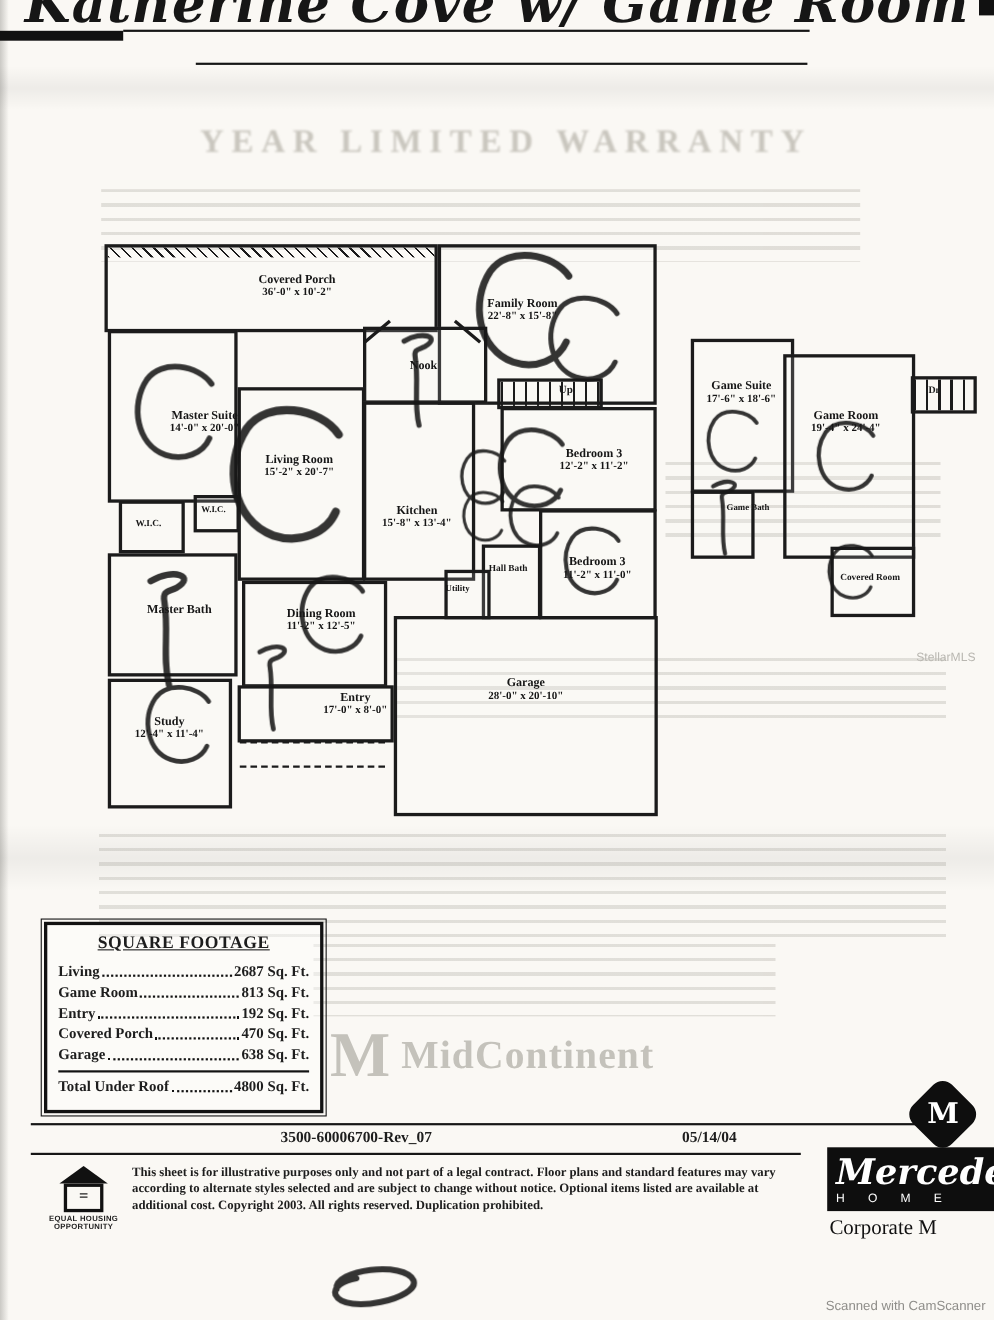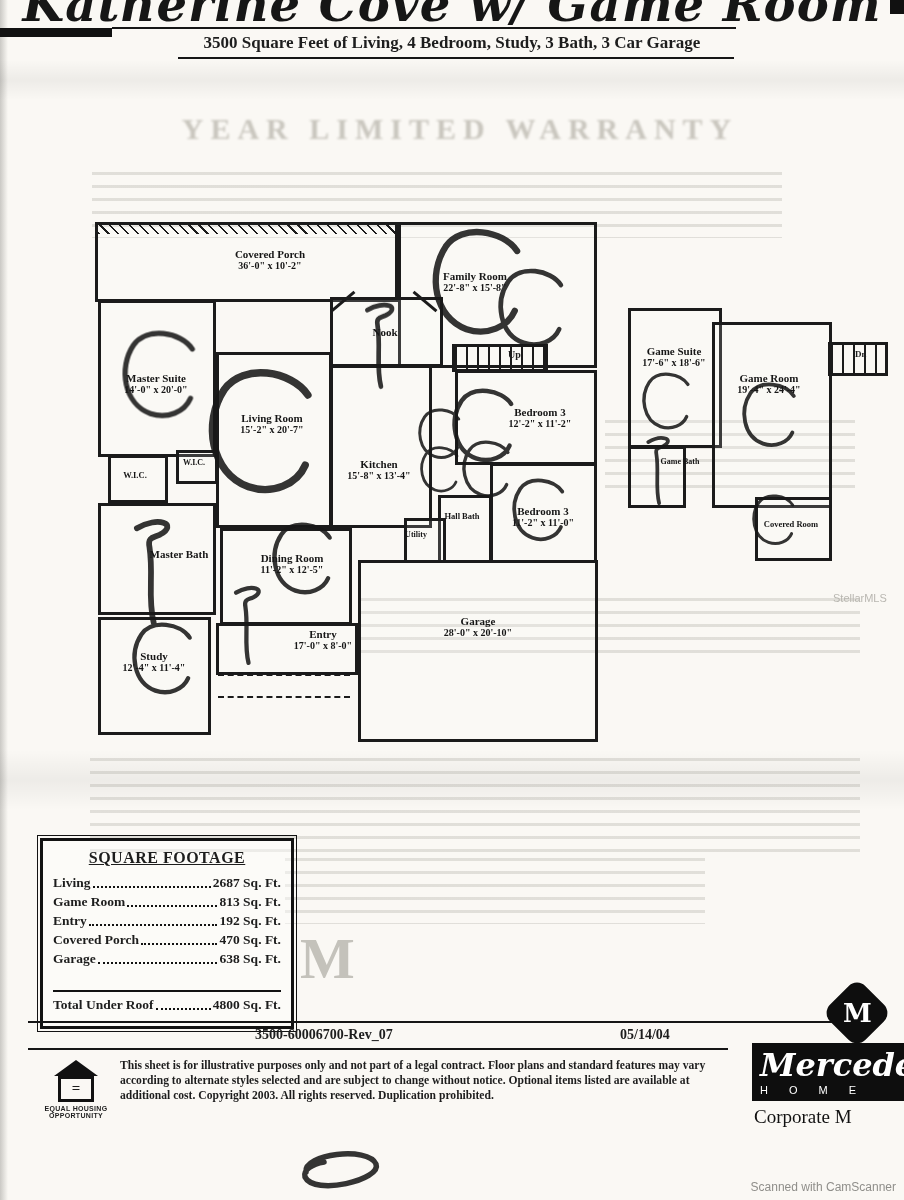--- a/index.html
+++ b/index.html
@@ -39,21 +39,21 @@
   .rlabel.tiny .rname{font-size:8px;}
   .stairlab{position:absolute;font-weight:bold;font-size:10px;z-index:20;}
   
   svg.scribbles{position:absolute;left:0;top:0;z-index:40;pointer-events:none;}
   
   .sqft{position:absolute;left:40px;top:838px;width:228px;border:3px solid #121212;outline:1px solid #121212;
         outline-offset:2px;background:rgba(255,255,255,.4);padding:8px 10px 10px 10px;z-index:30;}
   .sqft-title{text-align:center;font-weight:bold;font-size:16px;text-decoration:underline;letter-spacing:.5px;margin-bottom:8px;}
   .sqrow{display:flex;align-items:flex-end;font-weight:bold;font-size:13.5px;margin:3px 0;justify-content:space-between;}
   .sqrow .dots{flex:1;border-bottom:2px dotted #121212;margin:0 2px 3px 2px;min-width:10px;}
-  .sqrow.total{border-top:2px solid #121212;padding-top:5px;margin-top:23px;}
+  .sqrow.total{border-top:2px solid #121212;padding-top:5px;margin-top:6px;}
   
   .docnum{position:absolute;left:255px;top:1027px;font-weight:bold;font-size:14px;z-index:30;}
   .docdate{position:absolute;left:620px;top:1027px;font-weight:bold;font-size:14px;z-index:30;}
   .eh{position:absolute;left:44px;top:1060px;width:64px;text-align:center;z-index:30;}
   .eh-roof{width:0;height:0;margin:0 auto;border-left:22px solid rgba(0,0,0,0);border-right:22px solid rgba(0,0,0,0);border-bottom:16px solid #111;}
   .eh-body{width:30px;height:20px;border:3px solid #111;margin:0 auto;font-weight:bold;font-size:15px;line-height:18px;}
   .eh-text{font-family:"Liberation Sans",sans-serif;font-weight:bold;font-size:7px;margin-top:3px;letter-spacing:.3px;}
   .disclaimer{position:absolute;left:120px;top:1058px;width:612px;font-weight:bold;font-size:11.6px;line-height:1.3;z-index:30;}
   
   .mh{position:absolute;left:752px;top:988px;width:170px;z-index:30;}
@@ -73,31 +73,31 @@
 <div class="page">
 
   <div class="edge-left"></div>
   <div class="scan-band" style="top:750px;"></div>
   <div class="scan-band" style="top:60px;height:40px;"></div>
   <div class="glitch" style="left:0;top:28px;width:112px;height:9px;"></div>
   <div class="glitch" style="left:890px;top:0;width:14px;height:14px;"></div>
 
   <div class="title">Katherine Cove w/ Game Room</div>
   <div class="rule" style="left:112px;top:27px;width:624px;height:2px;"></div>
-  <div class="subtitle">3500 Square Feet of Living, 4 Bedroom, Study, 3 Bath, 3 Car Garage</div>
   <div class="rule" style="left:178px;top:57px;width:556px;height:2px;"></div>
 
   <div class="ghost-title">YEAR LIMITED WARRANTY</div>
   <div class="ghostlines" style="left:92px;top:172px;width:690px;height:66px;"></div>
   <div class="ghostlines" style="left:605px;top:420px;width:250px;height:78px;"></div>
   <div class="ghostlines" style="left:360px;top:598px;width:500px;height:56px;"></div>
   <div class="ghostlines" style="left:90px;top:758px;width:770px;height:95px;"></div>
   <div class="ghostlines" style="left:285px;top:858px;width:420px;height:66px;"></div>
   <div class="ghost-mid">
     <span class="bigM">M</span>
+    <span class="midtext">MidContinent</span>
   </div>
   <div class="stellar">StellarMLS</div>
 
   <div class="room" style="left:95px;top:222px;width:297px;height:74px;">
       <div class="hatch-top"></div>
     </div>
   <div class="room" style="left:398px;top:222px;width:193px;height:140px;"></div>
   <div class="room" style="left:330px;top:297px;width:107px;height:64px;"></div>
   <div class="bay" style="left:328px;top:300px;transform:rotate(-40deg);"></div>
   <div class="bay" style="left:410px;top:300px;transform:rotate(40deg);"></div>
@@ -128,21 +128,21 @@
     <span class="rname">Covered Porch</span>
     <span class="rdims">36'-0" x 10'-2"</span>
   </div>
   <div class="rlabel" style="left:420px;top:270px;width:110px;">
     <span class="rname">Family Room</span>
     <span class="rdims">22'-8" x 15'-8"</span>
   </div>
   <div class="rlabel" style="left:350px;top:326px;width:70px;">
     <span class="rname">Nook</span>
   </div>
-  <div class="rlabel" style="left:102px;top:372px;width:108px;">
+  <div class="rlabel" style="left:102px;top:372px;width:108px;padding-left:30px;">
     <span class="rname">Master Suite</span>
     <span class="rdims">14'-0" x 20'-0"</span>
   </div>
   <div class="rlabel" style="left:222px;top:412px;width:100px;font-family:Liberation Serif, serif;">
     <span class="rname">Living Room</span>
     <span class="rdims">15'-2" x 20'-7"</span>
   </div>
   <div class="rlabel" style="left:334px;top:458px;width:90px;">
     <span class="rname">Kitchen</span>
     <span class="rdims">15'-8" x 13'-4"</span>
@@ -161,21 +161,21 @@
   </div>
   <div class="rlabel tiny" style="left:404px;top:531px;width:24px;">
     <span class="rname">Utility</span>
   </div>
   <div class="rlabel small" style="left:110px;top:471px;width:50px;">
     <span class="rname">W.I.C.</span>
   </div>
   <div class="rlabel tiny" style="left:176px;top:459px;width:36px;">
     <span class="rname">W.I.C.</span>
   </div>
-  <div class="rlabel" style="left:128px;top:548px;width:70px;margin-left:16px;">
+  <div class="rlabel" style="left:128px;top:548px;width:70px;">
     <span class="rname">Master Bath</span>
   </div>
   <div class="rlabel" style="left:242px;top:552px;width:100px;">
     <span class="rname">Dining Room</span>
     <span class="rdims">11'-2" x 12'-5"</span>
   </div>
   <div class="rlabel" style="left:278px;top:628px;width:90px;">
     <span class="rname">Entry</span>
     <span class="rdims">17'-0" x 8'-0"</span>
   </div>
@@ -188,21 +188,21 @@
     <span class="rdims">12'-4" x 11'-4"</span>
   </div>
   <div class="rlabel" style="left:632px;top:345px;width:84px;">
     <span class="rname">Game Suite</span>
     <span class="rdims">17'-6" x 18'-6"</span>
   </div>
   <div class="rlabel" style="left:714px;top:372px;width:110px;">
     <span class="rname">Game Room</span>
     <span class="rdims">19'-4" x 24'-4"</span>
   </div>
-  <div class="stairlab" style="left:844px;top:349px;font-size:9px;padding-left:11px;">Dn</div>
+  <div class="stairlab" style="left:844px;top:349px;font-size:9px;">Dn</div>
   <div class="rlabel tiny" style="left:658px;top:458px;width:44px;">
     <span class="rname">Game Bath</span>
   </div>
   <div class="rlabel small" style="left:758px;top:520px;width:66px;">
     <span class="rname">Covered Room</span>
   </div>
 
   <svg class="scribbles" width="904" height="1200" viewBox="0 0 904 1200">
     <defs>
       <path id="scribC" d="M74,20 C62,2 26,-4 12,16 C-4,40 2,78 30,88 C48,94 66,86 72,72" fill="none"></path>

